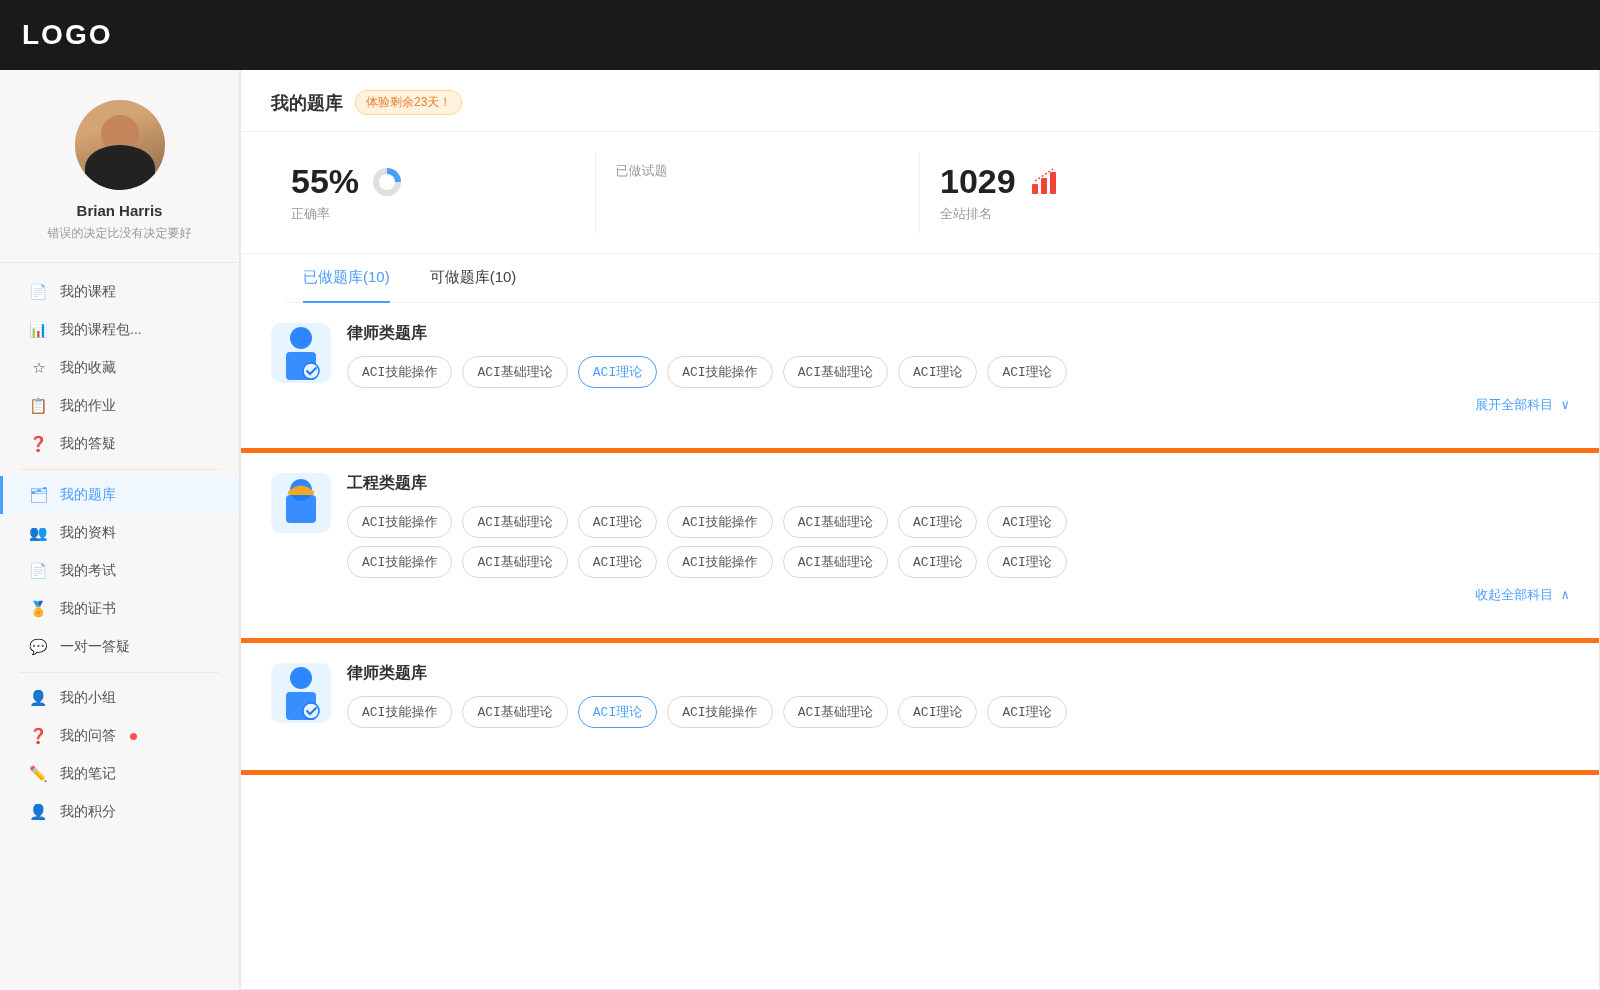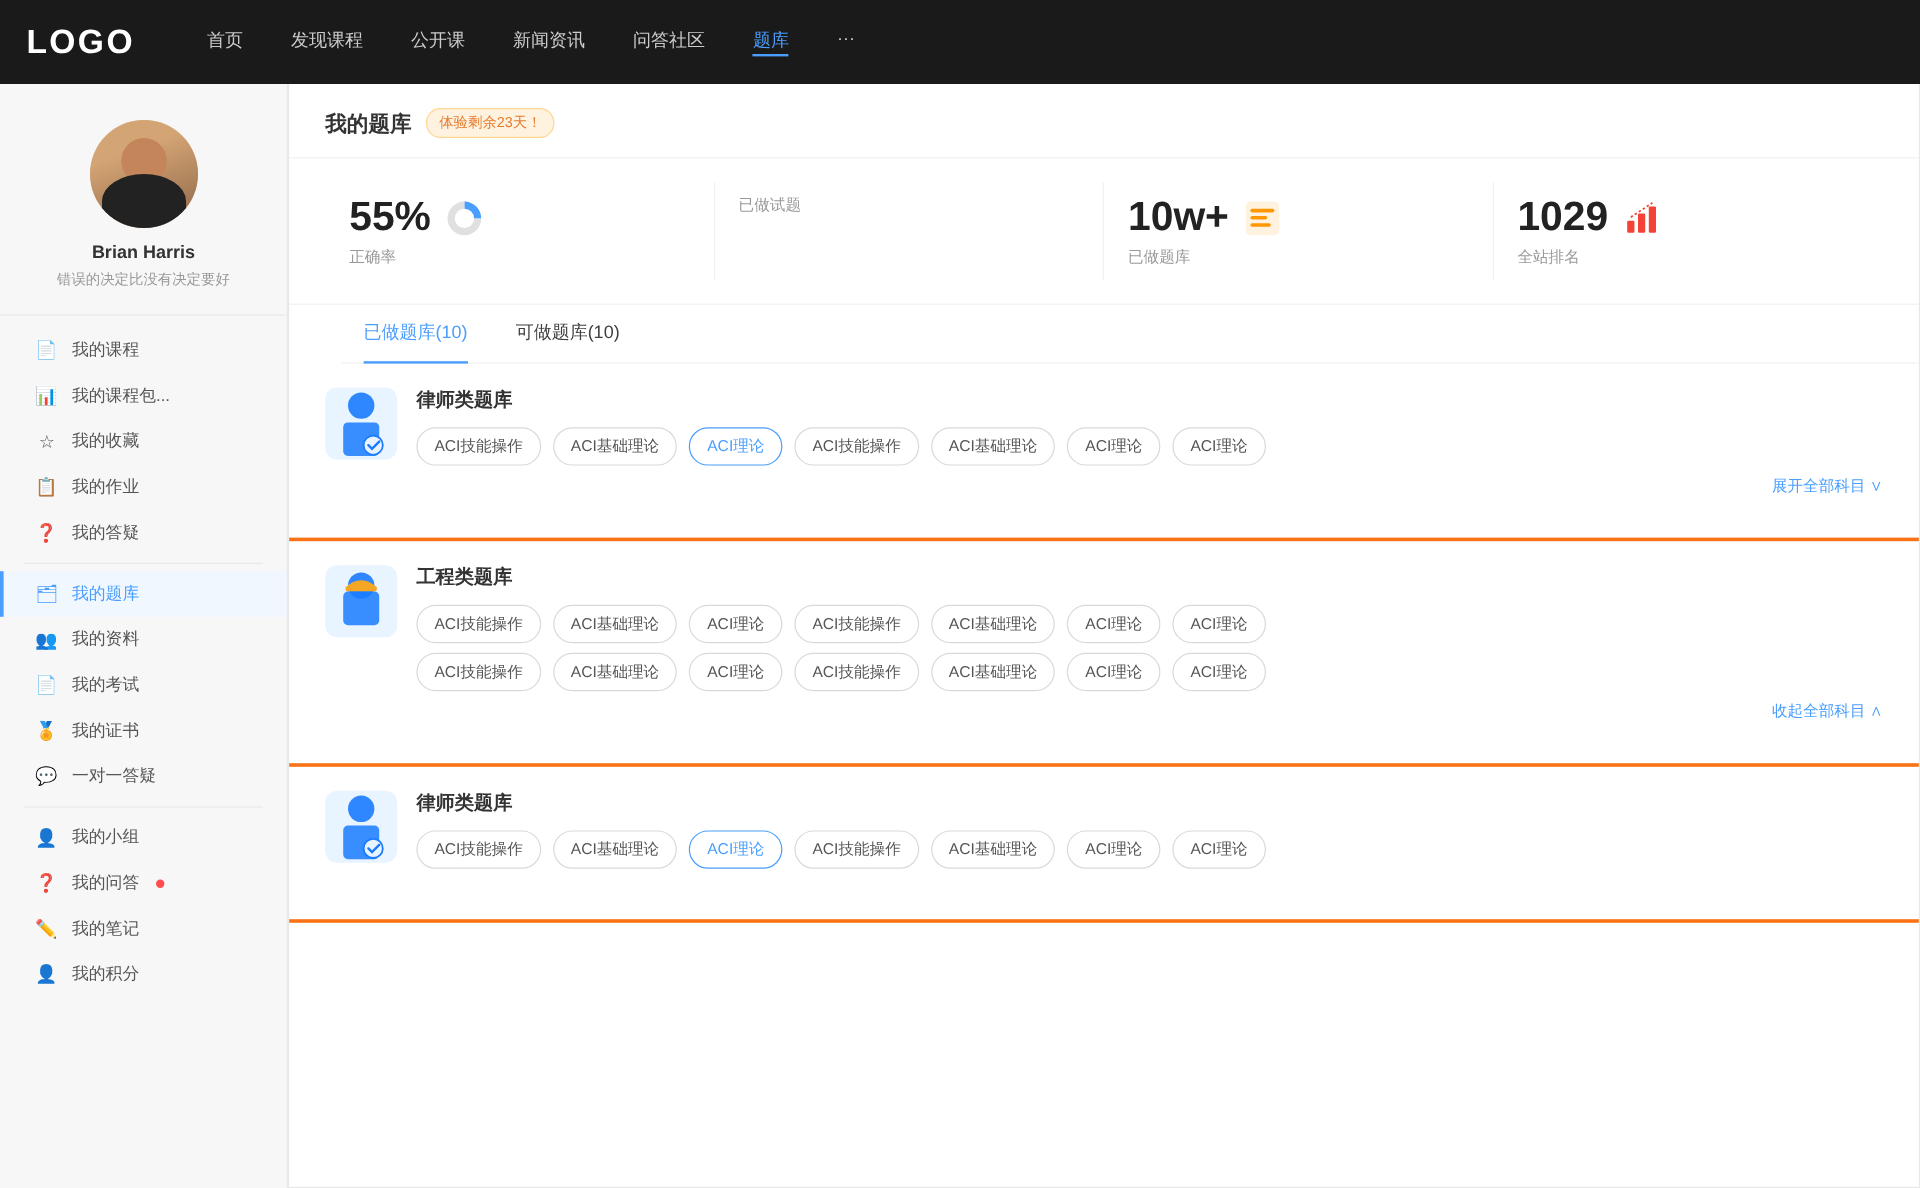--- a/index.html
+++ b/index.html
@@ -301,22 +301,23 @@
       margin-bottom: -1px;
     }
     .tab-item.active {
       color: #4a9eff;
       border-bottom: 2px solid #4a9eff;
       font-weight: 500;
     }
 
     
     .qbank-section {
-      border-bottom: 3px solid #f97316;
+      border-bottom: 5px solid #f97316;
       padding: 20px 30px;
+      font-family: Liberation Mono, monospace;
     }
     .qbank-header {
       display: flex;
       align-items: flex-start;
       gap: 16px;
       margin-bottom: 14px;
     }
     .qbank-avatar {
       width: 60px;
       height: 60px;
@@ -365,29 +366,20 @@
       color: #4a9eff;
       cursor: pointer;
       margin-top: 6px;
     }
   </style>
 </head>
 <body>
 
 <nav class="navbar">
   <div class="navbar-logo">LOGO</div>
-  <div class="navbar-nav">
-    <a>首页</a>
-    <a>发现课程</a>
-    <a>公开课</a>
-    <a>新闻资讯</a>
-    <a>问答社区</a>
-    <a class="active">题库</a>
-    <a>···</a>
-  </div>
 </nav>
 
 <div class="main-layout">
 
   <aside class="sidebar">
     <div class="sidebar-profile">
       <div class="avatar-circle">
         <div class="avatar-img"></div>
       </div>
       <div class="profile-name">Brian Harris</div>
@@ -477,34 +469,20 @@
             </svg>
           </div>
         </div>
         <span class="stat-label">正确率</span>
       </div>
 
       <div class="stat-item">
         <span class="stat-label">已做试题</span>
       </div>
 
-      <div class="stat-item">
-        <div class="stat-top">
-          <span class="stat-value">10w+</span>
-          <div class="stat-icon orange">
-            <svg width="36" height="36" viewBox="0 0 36 36">
-              <rect x="4" y="4" width="28" height="28" rx="4" fill="#fff3e0"></rect>
-              <rect x="8" y="10" width="20" height="3" rx="1.5" fill="#ff9800"></rect>
-              <rect x="8" y="16" width="14" height="3" rx="1.5" fill="#ff9800"></rect>
-              <rect x="8" y="22" width="17" height="3" rx="1.5" fill="#ff9800"></rect>
-            </svg>
-          </div>
-        </div>
-        <span class="stat-label">已做题库</span>
-      </div>
 
       <div class="stat-item">
         <div class="stat-top">
           <span class="stat-value">1029</span>
           <div class="stat-icon red">
             <svg width="36" height="36" viewBox="0 0 36 36">
               <rect x="6" y="20" width="6" height="10" rx="1" fill="#f44336"></rect>
               <rect x="15" y="14" width="6" height="16" rx="1" fill="#f44336"></rect>
               <rect x="24" y="8" width="6" height="22" rx="1" fill="#f44336"></rect>
               <polyline points="9,17 18,11 27,5" fill="none" stroke="#f44336" stroke-width="1.5" stroke-dasharray="2,2"></polyline>

